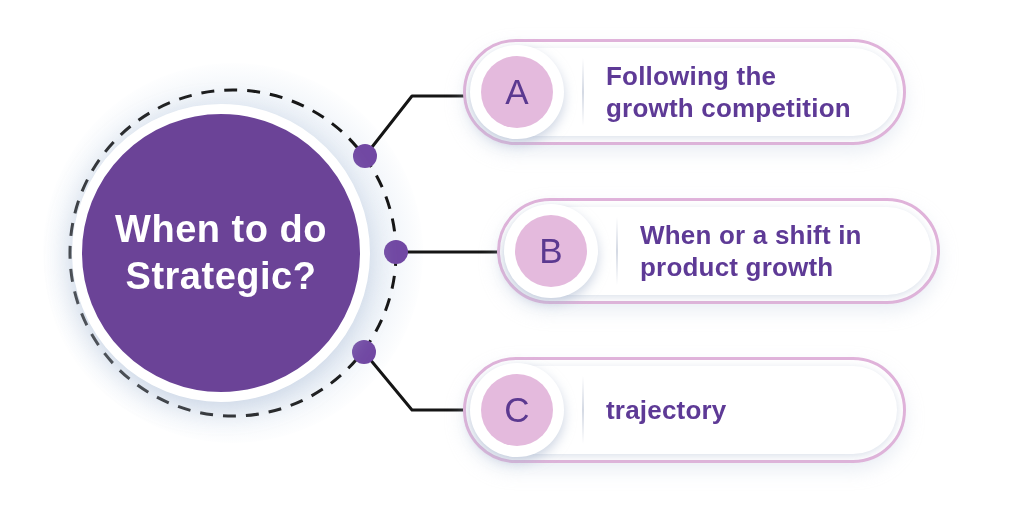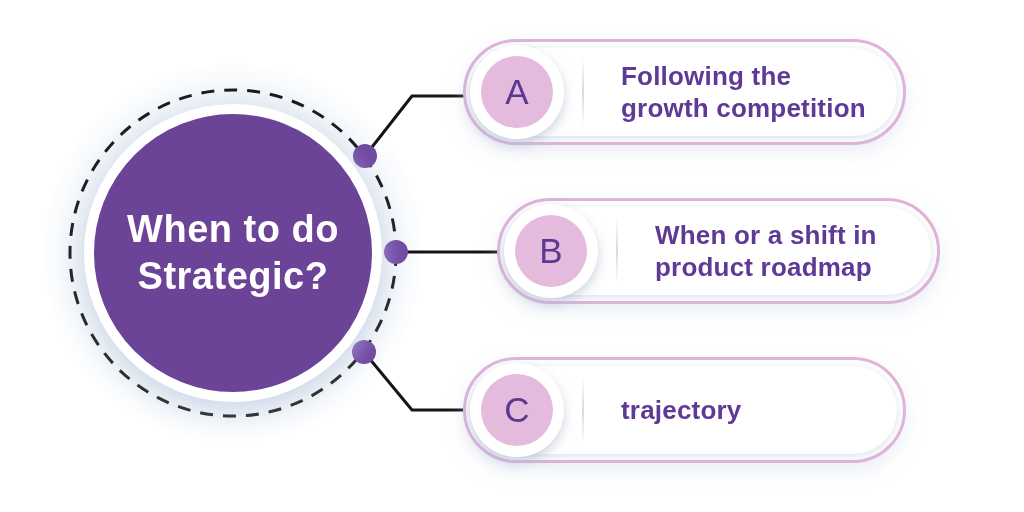--- a/index.html
+++ b/index.html
@@ -33,21 +33,21 @@
 
   .wire-layer {
     position: absolute;
     left: 0;
     top: 0;
     z-index: 1;
   }
 
   .center-circle {
     position: absolute;
-    left: 84px;
+    left: 72px;
     top: 104px;
     width: 278px;
     height: 278px;
     border-radius: 50%;
     background: #6B4397;
     border: 10px solid #ffffff;
     box-shadow: 0 6px 26px rgba(188,201,222,0.75);
     z-index: 2;
     display: flex;
     align-items: center;
@@ -129,21 +129,21 @@
     position: absolute;
     left: 140px;
     top: 50%;
     transform: translateY(-50%);
     color: #5E3A96;
     font-size: 26px;
     font-weight: 700;
     line-height: 32px;
     letter-spacing: 0.2px;
   }
-  .pill-label span { display: block; margin-left: 15px; }
+  .pill-label span { display: block; }
 </style>
 </head>
 <body>
 
 <div class="canvas">
 
   <div class="center-glow"></div>
 
   <svg class="wire-layer" width="1024" height="512" viewBox="0 0 1024 512">
     <circle cx="233" cy="253" r="163" fill="none" stroke="#151515" stroke-width="3" stroke-dasharray="13 10"></circle>
@@ -179,21 +179,21 @@
   <div class="pill pill-b">
     <div class="pill-inner"></div>
     <div class="pill-divider"></div>
     <div class="badge">
       <div class="badge-circle">
         <span class="badge-letter">B</span>
       </div>
     </div>
     <div class="pill-label">
       <span>When or a shift in</span>
-      <span>product roadmap</span>
+      <span>product growth</span>
     </div>
   </div>
 
   <div class="pill pill-c">
     <div class="pill-inner"></div>
     <div class="pill-divider"></div>
     <div class="badge">
       <div class="badge-circle">
         <span class="badge-letter">C</span>
       </div>

